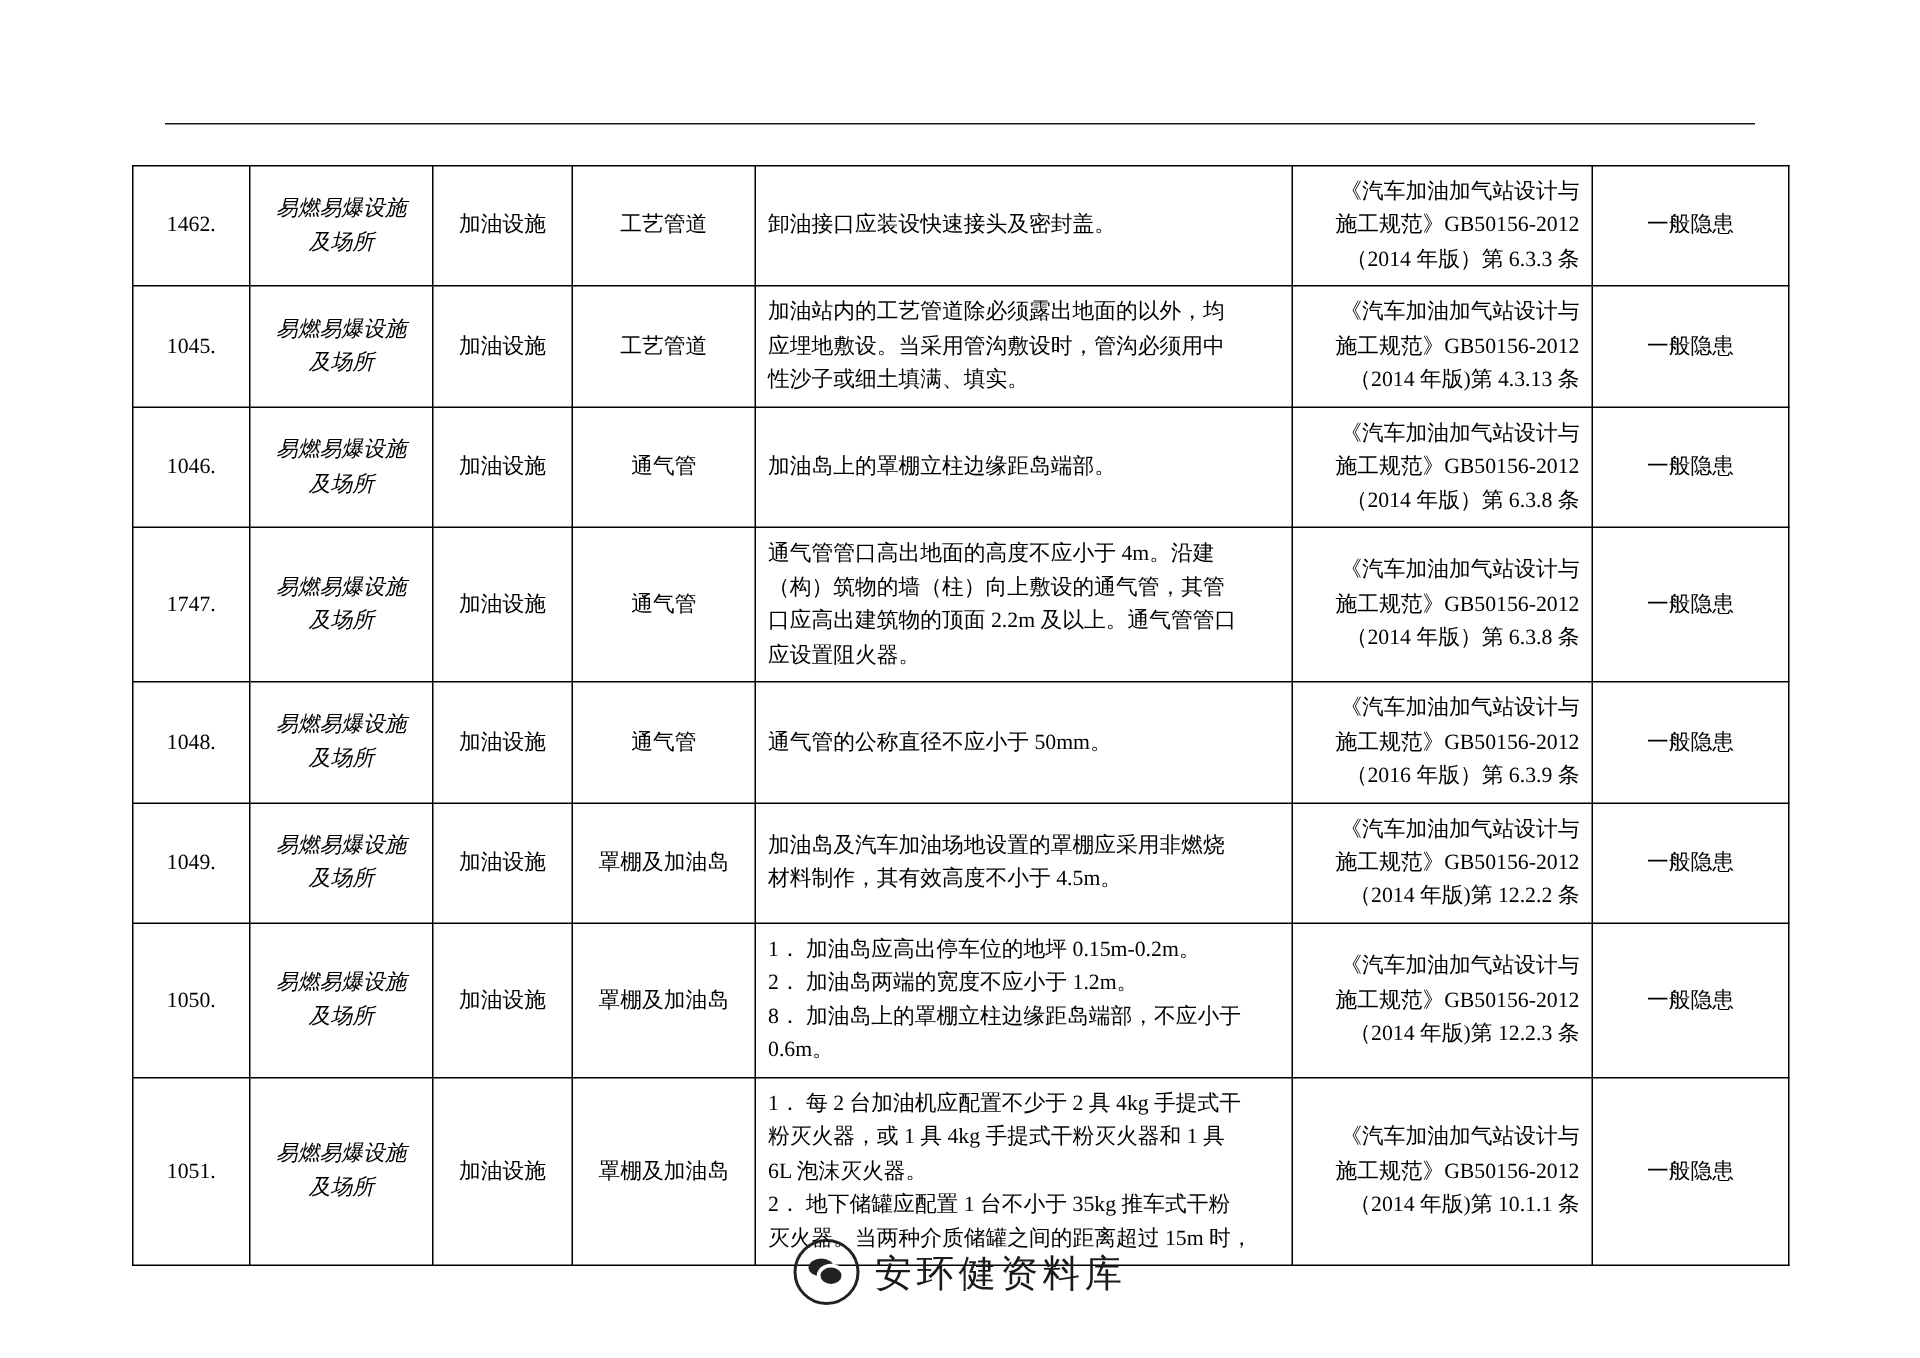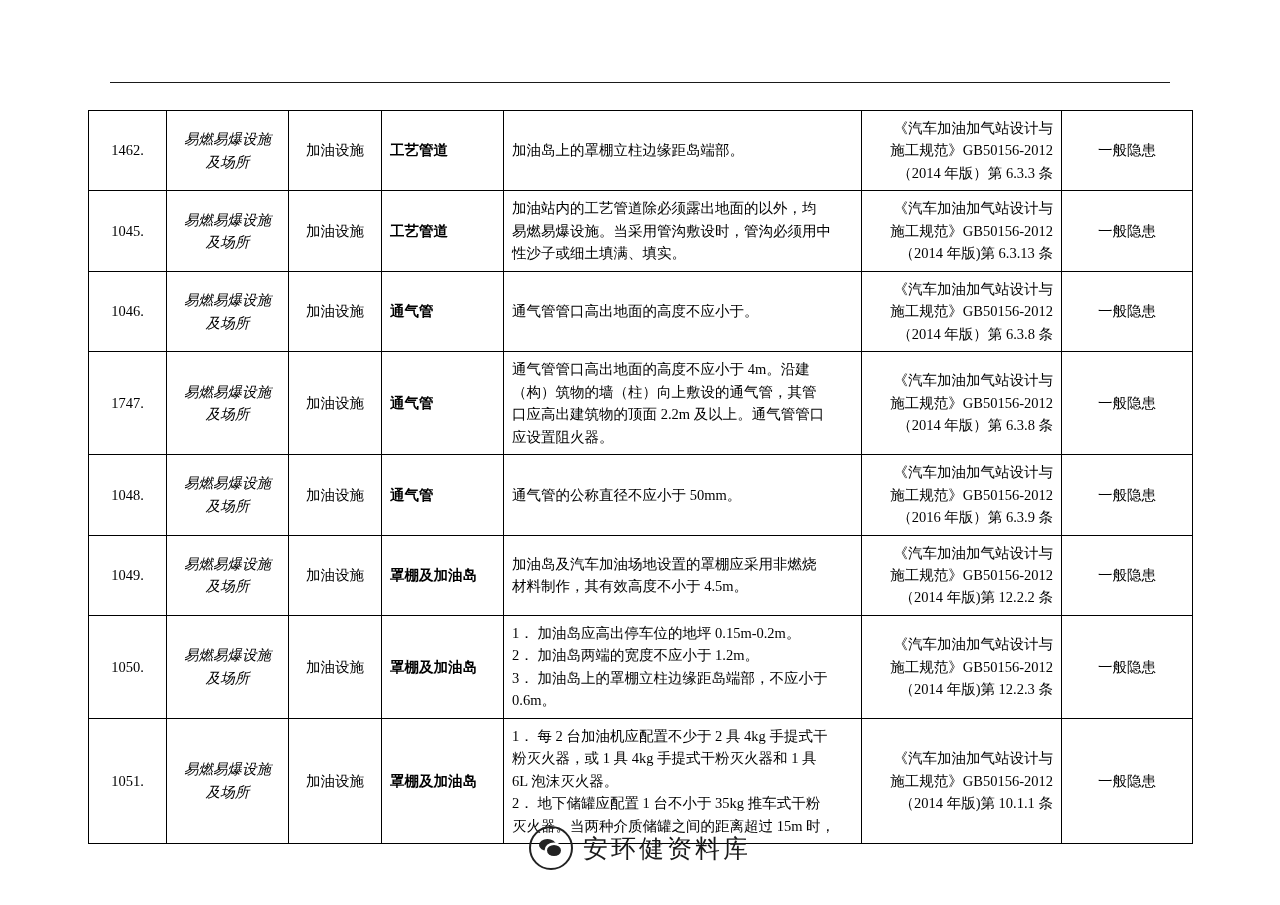--- a/index.html
+++ b/index.html
@@ -52,21 +52,21 @@
   col.c-cat    { width: 122px; }
   col.c-fac    { width: 93px; }
   col.c-part   { width: 122px; }
   col.c-desc   { width: 358px; }
   col.c-ref    { width: 200px; }
   col.c-level  { width: 131px; }
 
   td.num    { text-align: center; }
   td.cat    { text-align: center; line-height: 1.6; font-style: italic; }
   td.fac    { text-align: center; }
-  td.part   { text-align: left; font-weight: bold; }
+  td.part   { text-align: center; }
   td.desc   { text-align: left; }
   td.ref    { text-align: right; line-height: 1.6; }
   td.level  { text-align: center; }
 
   .desc-line { display: block; }
   .ref-line  { display: block; white-space: nowrap; }
   .cat-line  { display: block; }
 
   .footer-logo {
     position: absolute;
@@ -139,61 +139,61 @@
 
         <tr>
           <td class="num">1462.</td>
           <td class="cat">
             <span class="cat-line">易燃易爆设施</span>
             <span class="cat-line">及场所</span>
           </td>
           <td class="fac">加油设施</td>
           <td class="part">工艺管道</td>
           <td class="desc">
+            <span class="desc-line">卸油接口应装设快速接头及密封盖。</span>
+          </td>
+          <td class="ref">
+            <span class="ref-line">《汽车加油加气站设计与</span>
+            <span class="ref-line">施工规范》GB50156-2012</span>
+            <span class="ref-line">（2014 年版）第 6.3.3 条</span>
+          </td>
+          <td class="level">一般隐患</td>
+        </tr>
+
+        <tr>
+          <td class="num">1045.</td>
+          <td class="cat">
+            <span class="cat-line">易燃易爆设施</span>
+            <span class="cat-line">及场所</span>
+          </td>
+          <td class="fac">加油设施</td>
+          <td class="part">工艺管道</td>
+          <td class="desc">
+            <span class="desc-line">加油站内的工艺管道除必须露出地面的以外，均</span>
+            <span class="desc-line">应埋地敷设。当采用管沟敷设时，管沟必须用中</span>
+            <span class="desc-line">性沙子或细土填满、填实。</span>
+          </td>
+          <td class="ref">
+            <span class="ref-line">《汽车加油加气站设计与</span>
+            <span class="ref-line">施工规范》GB50156-2012</span>
+            <span class="ref-line">（2014 年版)第 4.3.13 条</span>
+          </td>
+          <td class="level">一般隐患</td>
+        </tr>
+
+        <tr>
+          <td class="num">1046.</td>
+          <td class="cat">
+            <span class="cat-line">易燃易爆设施</span>
+            <span class="cat-line">及场所</span>
+          </td>
+          <td class="fac">加油设施</td>
+          <td class="part">通气管</td>
+          <td class="desc">
             <span class="desc-line">加油岛上的罩棚立柱边缘距岛端部。</span>
-          </td>
-          <td class="ref">
-            <span class="ref-line">《汽车加油加气站设计与</span>
-            <span class="ref-line">施工规范》GB50156-2012</span>
-            <span class="ref-line">（2014 年版）第 6.3.3 条</span>
-          </td>
-          <td class="level">一般隐患</td>
-        </tr>
-
-        <tr>
-          <td class="num">1045.</td>
-          <td class="cat">
-            <span class="cat-line">易燃易爆设施</span>
-            <span class="cat-line">及场所</span>
-          </td>
-          <td class="fac">加油设施</td>
-          <td class="part">工艺管道</td>
-          <td class="desc">
-            <span class="desc-line">加油站内的工艺管道除必须露出地面的以外，均</span>
-            <span class="desc-line">易燃易爆设施。当采用管沟敷设时，管沟必须用中</span>
-            <span class="desc-line">性沙子或细土填满、填实。</span>
-          </td>
-          <td class="ref">
-            <span class="ref-line">《汽车加油加气站设计与</span>
-            <span class="ref-line">施工规范》GB50156-2012</span>
-            <span class="ref-line">（2014 年版)第 6.3.13 条</span>
-          </td>
-          <td class="level">一般隐患</td>
-        </tr>
-
-        <tr>
-          <td class="num">1046.</td>
-          <td class="cat">
-            <span class="cat-line">易燃易爆设施</span>
-            <span class="cat-line">及场所</span>
-          </td>
-          <td class="fac">加油设施</td>
-          <td class="part">通气管</td>
-          <td class="desc">
-            <span class="desc-line">通气管管口高出地面的高度不应小于。</span>
           </td>
           <td class="ref">
             <span class="ref-line">《汽车加油加气站设计与</span>
             <span class="ref-line">施工规范》GB50156-2012</span>
             <span class="ref-line">（2014 年版）第 6.3.8 条</span>
           </td>
           <td class="level">一般隐患</td>
         </tr>
 
         <tr>
@@ -261,21 +261,21 @@
           <td class="num">1050.</td>
           <td class="cat">
             <span class="cat-line">易燃易爆设施</span>
             <span class="cat-line">及场所</span>
           </td>
           <td class="fac">加油设施</td>
           <td class="part">罩棚及加油岛</td>
           <td class="desc">
             <span class="desc-line">1． 加油岛应高出停车位的地坪 0.15m-0.2m。</span>
             <span class="desc-line">2． 加油岛两端的宽度不应小于 1.2m。</span>
-            <span class="desc-line">3． 加油岛上的罩棚立柱边缘距岛端部，不应小于</span>
+            <span class="desc-line">8． 加油岛上的罩棚立柱边缘距岛端部，不应小于</span>
             <span class="desc-line">0.6m。</span>
           </td>
           <td class="ref">
             <span class="ref-line">《汽车加油加气站设计与</span>
             <span class="ref-line">施工规范》GB50156-2012</span>
             <span class="ref-line">（2014 年版)第 12.2.3 条</span>
           </td>
           <td class="level">一般隐患</td>
         </tr>
 

